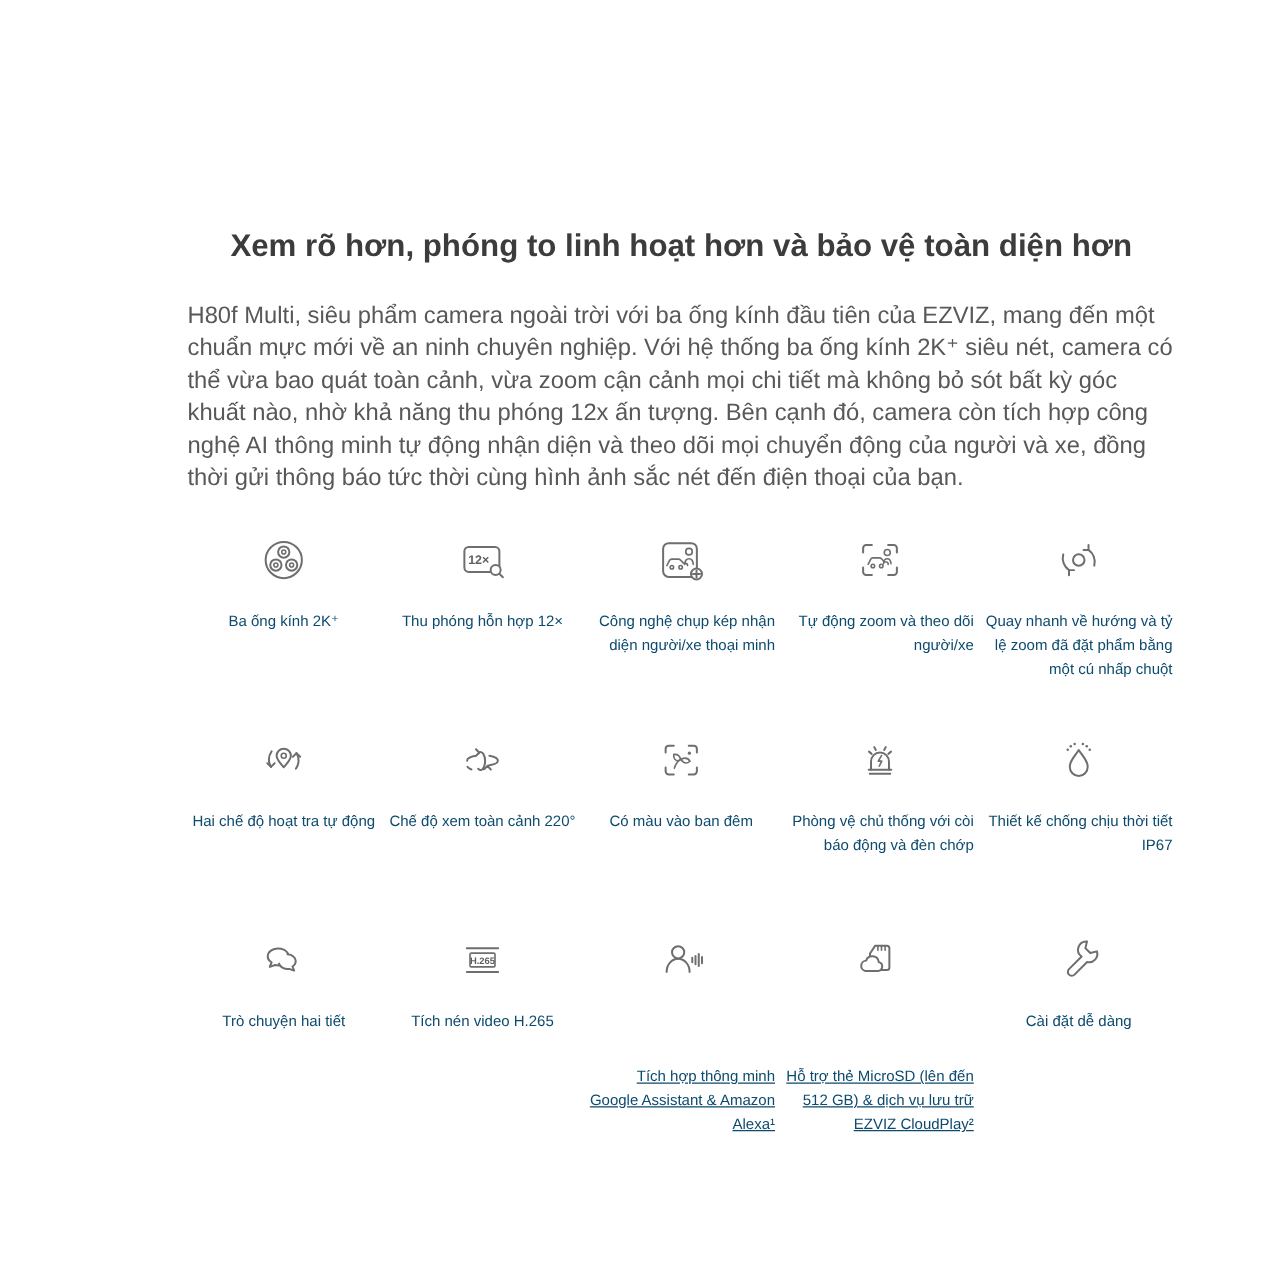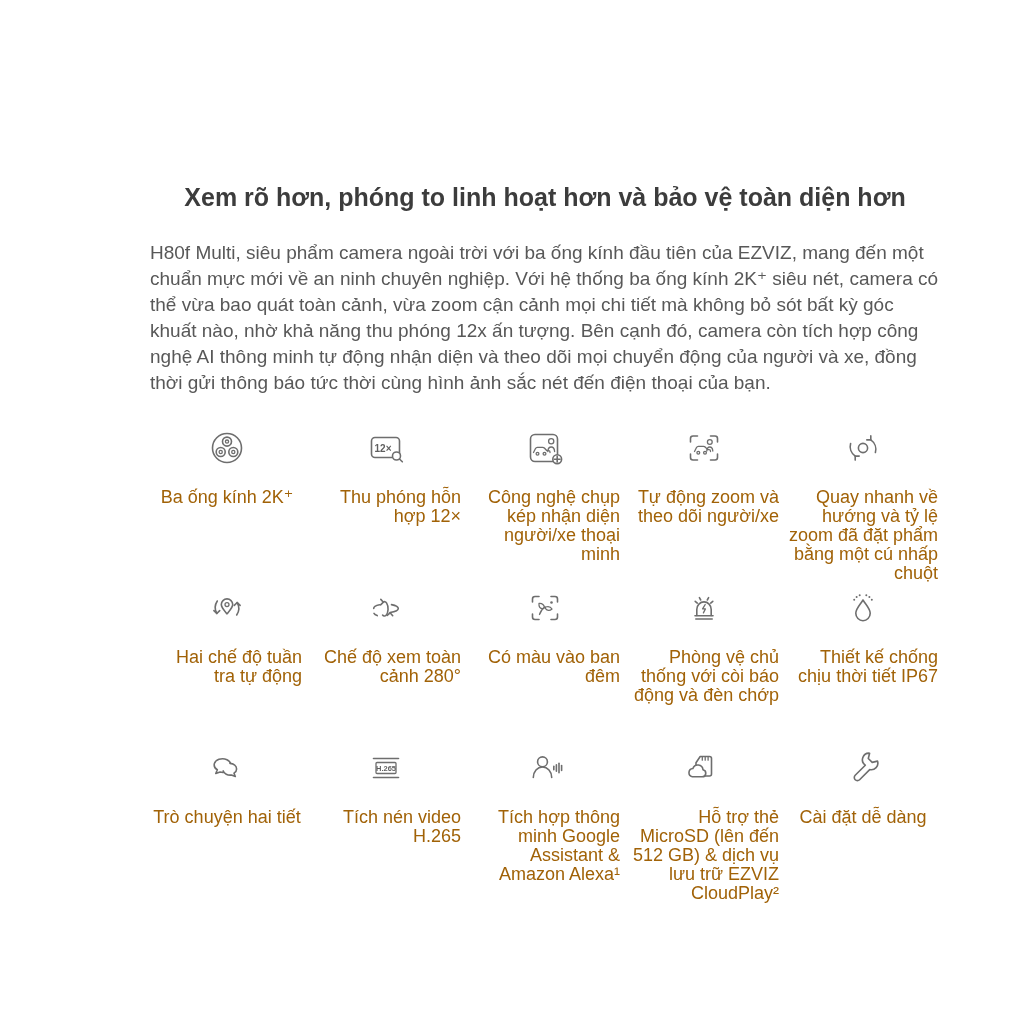--- a/index.html
+++ b/index.html
@@ -46,26 +46,28 @@
     width:44px;
     margin-bottom:18px;
     display:flex;
     align-items:center;
     justify-content:center;
     flex:0 0 auto;
   }
   .icon-box svg { display:block; }
 
   .feature-label {
-    font-size:18px;
+    font-size:12px;
     line-height:19px;
-    color:#a16207;
+    color:#0c4a6e;
   }
   .feature-label.link {
+    text-decoration:underline;
     cursor:pointer;
+    margin-top:44px;
   }
 
   svg .stroke { fill:none; stroke:#6e6e6e; stroke-width:1.6; stroke-linecap:round; stroke-linejoin:round; }
   svg .thin   { fill:none; stroke:#6e6e6e; stroke-width:1.3; stroke-linecap:round; stroke-linejoin:round; }
   svg .fillg  { fill:#6e6e6e; stroke:none; }
   svg .white  { fill:#ffffff; stroke:#6e6e6e; stroke-width:1.6; stroke-linecap:round; stroke-linejoin:round; }
   svg text.badge { fill:#5f5f5f; stroke:none; font-family:"Liberation Sans",sans-serif; font-weight:bold; }
 </style>
 </head>
 <body>
@@ -155,35 +157,35 @@
       <div class="icon-box">
         <svg width="44" height="44" viewBox="0 0 44 44">
           <path class="stroke" d="M22,27.8 C18.7,24 16.3,21.6 16.3,18.6 a5.7,5.7 0 1 1 11.4,0 C27.7,21.6 25.3,24 22,27.8 Z"></path>
           <circle class="thin" cx="22" cy="18.6" r="2"></circle>
           <path class="stroke" d="M11.8,27.5 a12,12 0 0 1 0.5,-12.5"></path>
           <path class="stroke" d="M8.9,24.6 l2.9,2.9 2.9,-2.9"></path>
           <path class="stroke" d="M32.2,16.5 a12,12 0 0 1 -0.5,12.5"></path>
           <path class="stroke" d="M35.1,19.4 l-2.9,-2.9 -2.9,2.9"></path>
         </svg>
       </div>
-      <div class="feature-label">Hai chế độ tuần tra tự động</div>
+      <div class="feature-label">Hai chế độ hoạt tra tự động</div>
     </div>
 
     <div class="feature">
       <div class="icon-box">
         <svg width="44" height="44" viewBox="0 0 44 44">
           <path class="stroke" d="M19.2,16.1 a3.6,7.2 0 1 1 -0.6,12.9"></path>
           <path class="stroke" d="M16.8,13.4 l2.6,2.8 -2.8,2.6"></path>
           <path class="stroke" d="M27.5,18.6 q6.8,1.3 6.8,3.9 q0,2.8 -8.2,4"></path>
           <path class="stroke" d="M9.7,22.5 q0,-2.4 5.8,-3.7"></path>
           <path class="stroke" d="M13.2,29.6 q-2.4,-0.9 -3.2,-2.2"></path>
           <path class="stroke" d="M23.2,29.4 l2.9,-2.6 2.6,2.9"></path>
         </svg>
       </div>
-      <div class="feature-label">Chế độ xem toàn cảnh 280°</div>
+      <div class="feature-label">Chế độ xem toàn cảnh 220°</div>
     </div>
 
     <div class="feature">
       <div class="icon-box">
         <svg width="44" height="44" viewBox="0 0 44 44">
           <path class="stroke" d="M9.5,16 v-3 a2.5,2.5 0 0 1 2.5,-2.5 h4"></path>
           <path class="stroke" d="M28,10.5 h4 a2.5,2.5 0 0 1 2.5,2.5 v3"></path>
           <path class="stroke" d="M34.5,28 v3 a2.5,2.5 0 0 1 -2.5,2.5 h-4"></path>
           <path class="stroke" d="M16,33.5 h-4 a2.5,2.5 0 0 1 -2.5,-2.5 v-3"></path>
           <path class="thin" d="M16.5,28.5 q1.5,-5 5.5,-7.5"></path>

